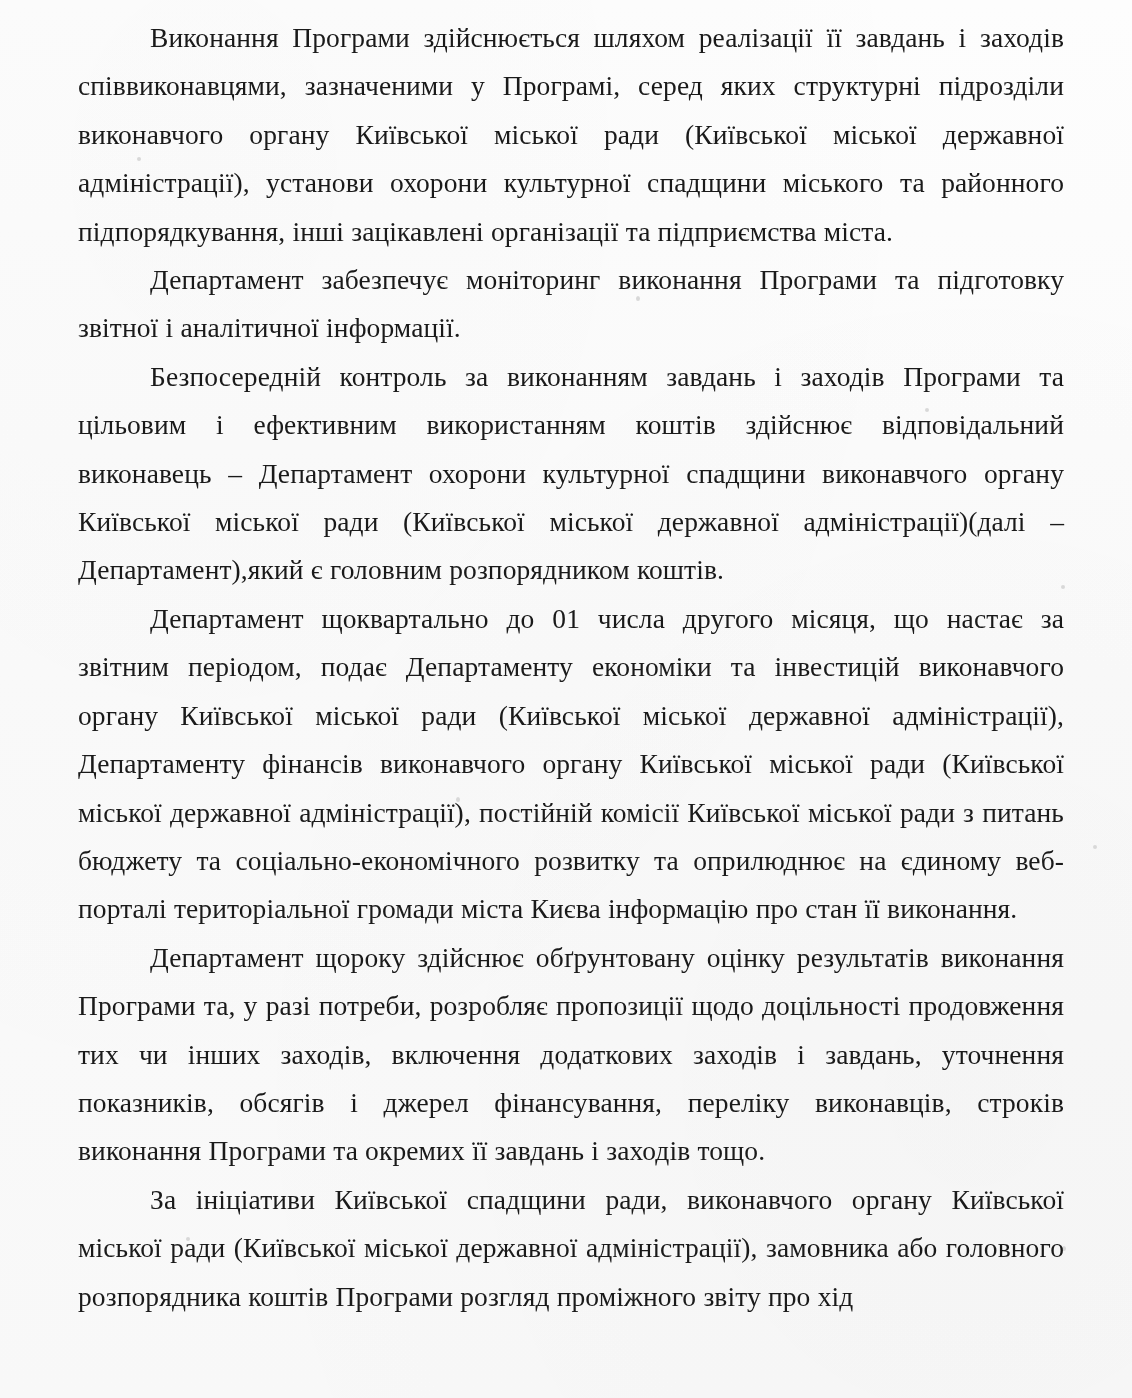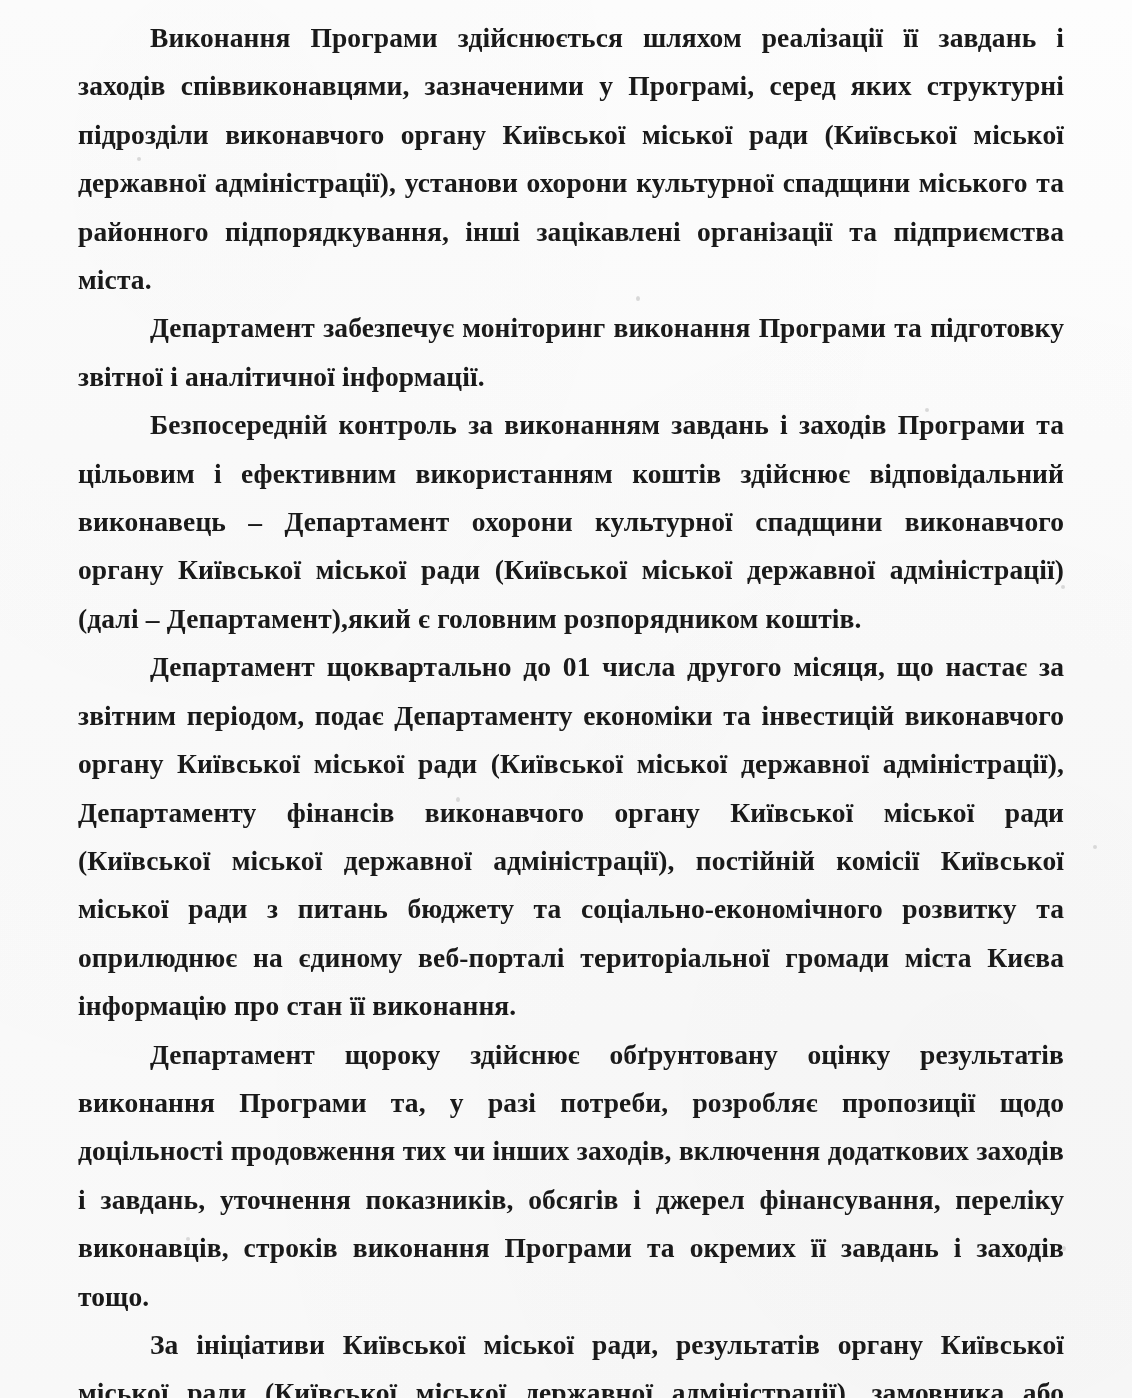--- a/index.html
+++ b/index.html
@@ -15,21 +15,20 @@
     color: #111111;
   }
 
   #page {
     position: relative;
     width: 1132px;
     height: 1398px;
     background: #fdfdfd;
     box-sizing: border-box;
     padding: 0;
-    font-weight: bold;
   }
 
   
   #page::before {
     content: "";
     position: absolute;
     inset: 0;
     pointer-events: none;
     background:
       radial-gradient(ellipse at 18% 12%, rgba(0,0,0,0.012), rgba(0,0,0,0) 62%),
@@ -94,16 +93,16 @@
     <p class="para">Виконання Програми здійснюється шляхом реалізації її завдань і заходів співвиконавцями, зазначеними у Програмі, серед яких структурні підрозділи виконавчого органу Київської міської ради (Київської міської державної адміністрації), установи охорони культурної спадщини міського та районного підпорядкування, інші зацікавлені організації та підприємства міста.</p>
 
     <p class="para">Департамент забезпечує моніторинг виконання Програми та підготовку звітної і аналітичної інформації.</p>
 
     <p class="para">Безпосередній контроль за виконанням завдань і заходів Програми та цільовим і ефективним використанням коштів здійснює відповідальний виконавець – Департамент охорони культурної спадщини виконавчого органу Київської міської ради (Київської міської державної адміністрації)(далі – Департамент),який є головним розпорядником коштів.</p>
 
     <p class="para">Департамент щоквартально до 01 числа другого місяця, що настає за звітним періодом, подає Департаменту економіки та інвестицій виконавчого органу Київської міської ради (Київської міської державної адміністрації), Департаменту фінансів виконавчого органу Київської міської ради (Київської міської державної адміністрації), постійній комісії Київської міської ради з питань бюджету та соціально-економічного розвитку та оприлюднює на єдиному веб-порталі територіальної громади міста Києва інформацію про стан її виконання.</p>
 
     <p class="para">Департамент щороку здійснює обґрунтовану оцінку результатів виконання Програми та, у разі потреби, розробляє пропозиції щодо доцільності продовження тих чи інших заходів, включення додаткових заходів і завдань, уточнення показників, обсягів і джерел фінансування, переліку виконавців, строків виконання Програми та окремих її завдань і заходів тощо.</p>
 
-    <p class="para clipped">За ініціативи Київської міської ради, результатів органу Київської міської ради (Київської міської державної адміністрації), замовника або головного розпорядника коштів Програми розгляд проміжного звіту про хід</p>
+    <p class="para clipped">За ініціативи Київської спадщини ради, виконавчого органу Київської міської ради (Київської міської державної адміністрації), замовника або головного розпорядника коштів Програми розгляд проміжного звіту про хід</p>
 
   </div>
 </div>
 
 </body></html>

